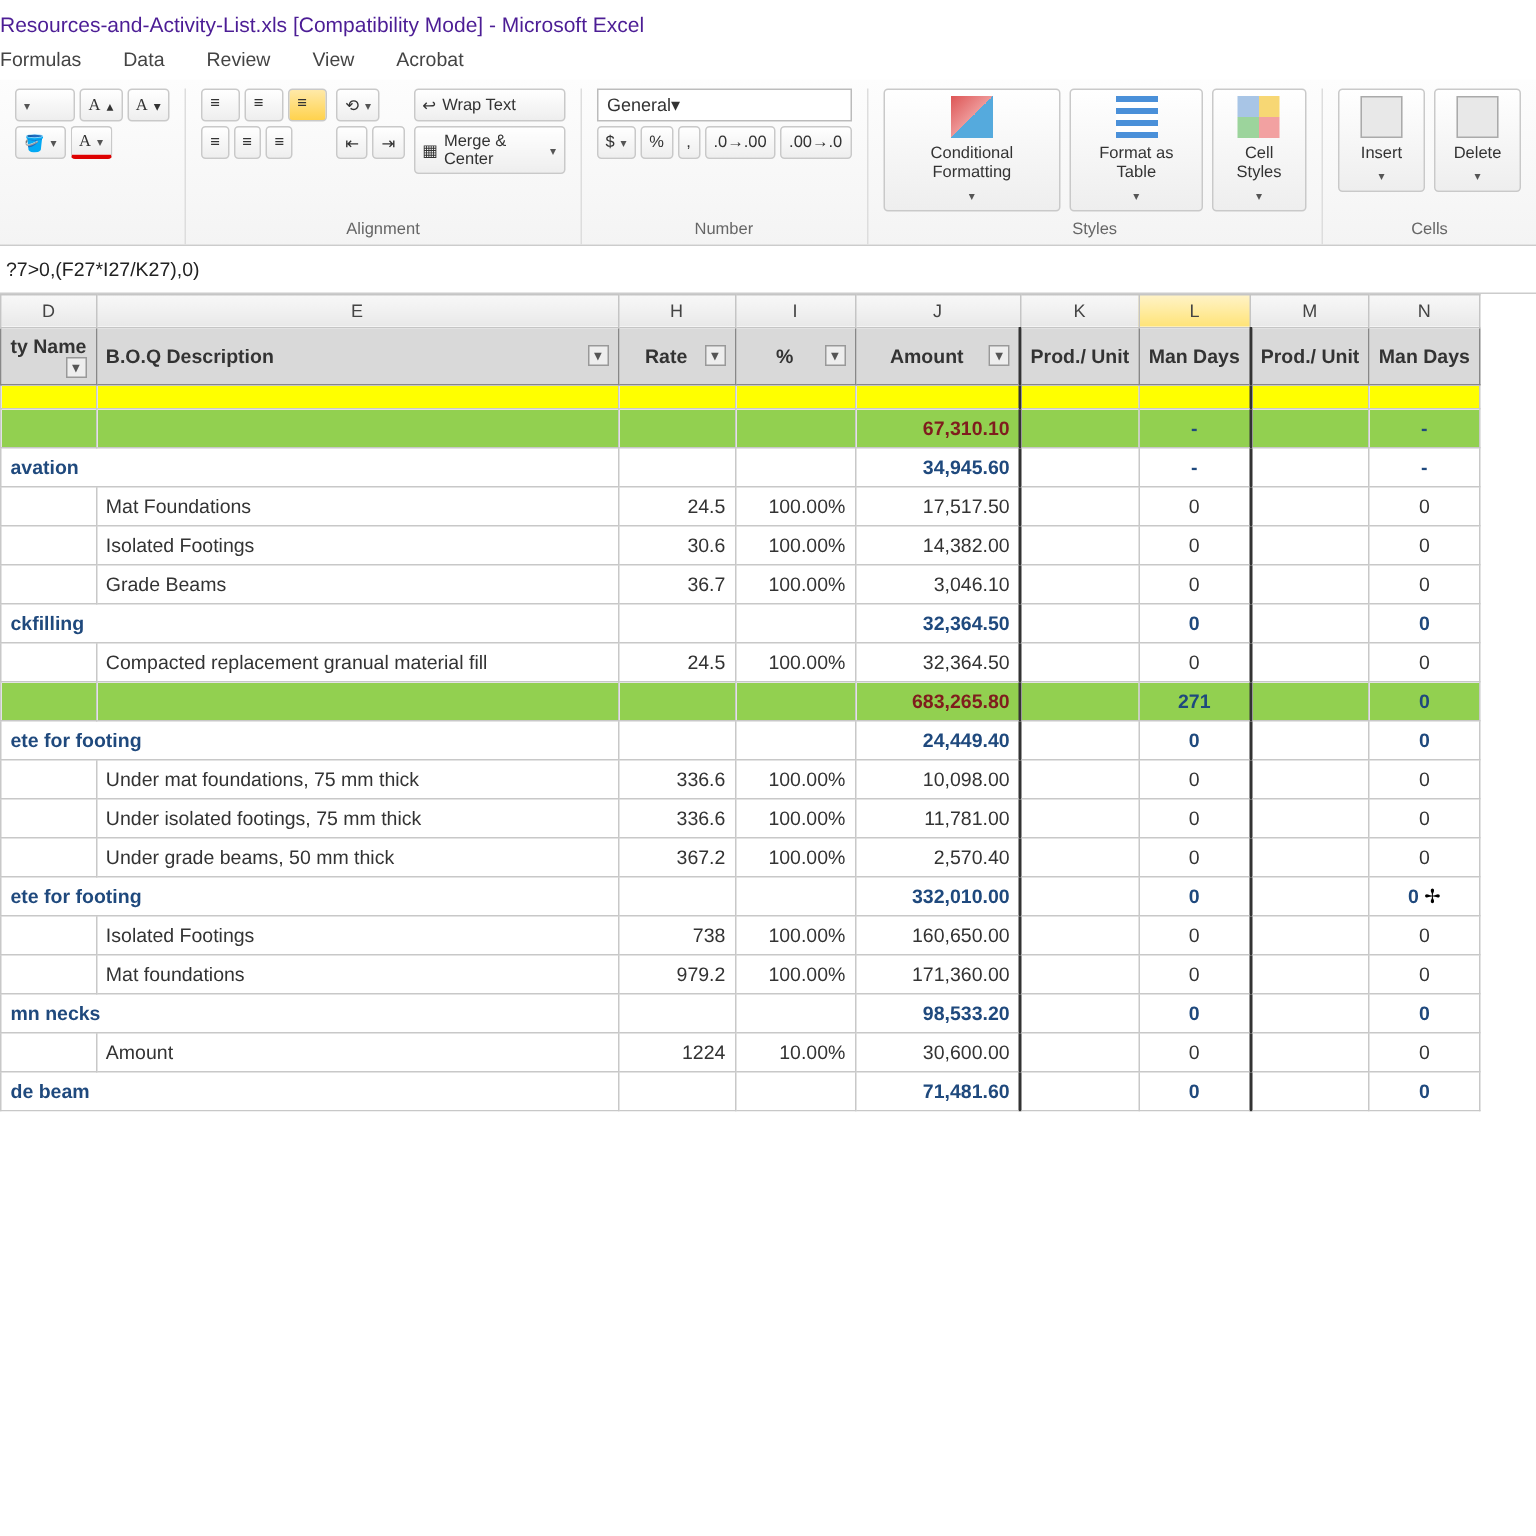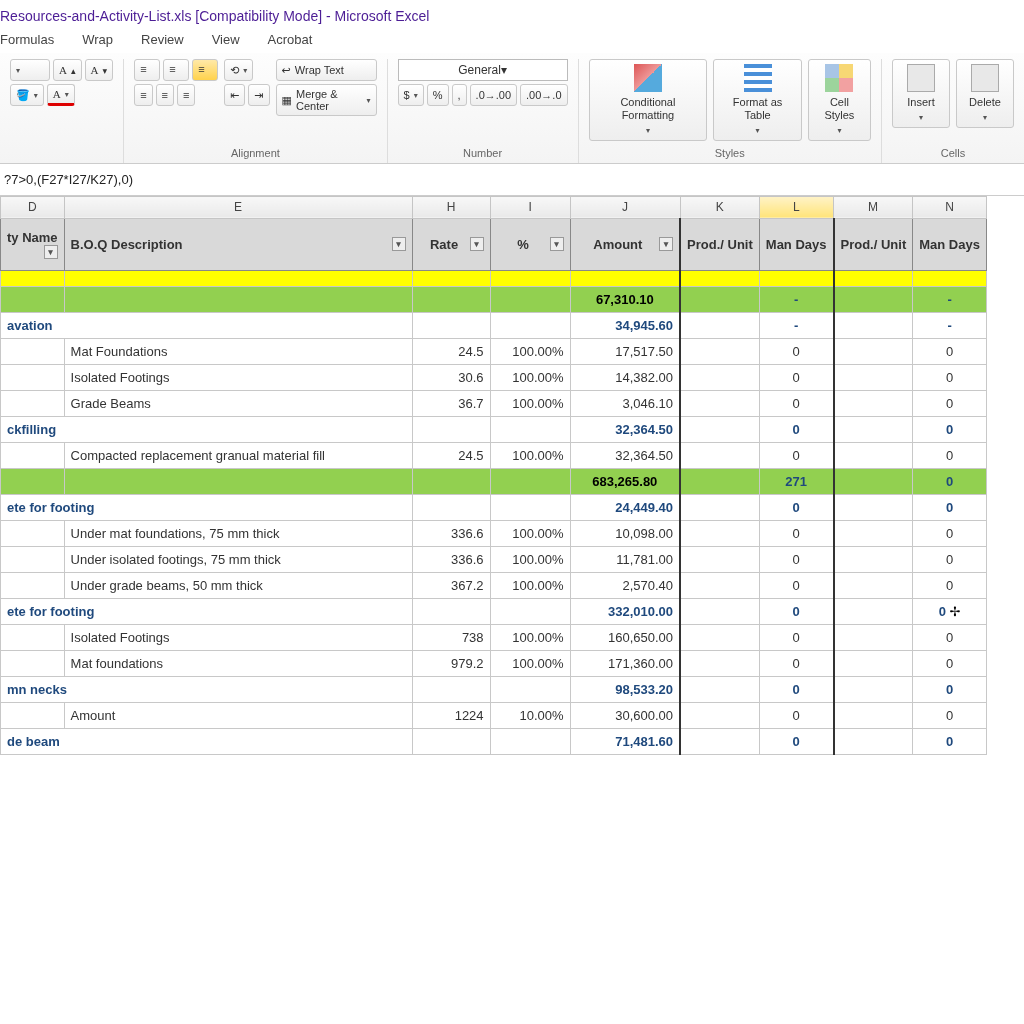--- a/index.html
+++ b/index.html
@@ -11,57 +11,57 @@
 .group { border-right: 1px solid #ddd; padding: 0 10px 4px; display: flex; flex-direction: column; justify-content: space-between; }
 .group-body { display: flex; gap: 6px; align-items: flex-start; }
 .group-label { text-align: center; font-size: 11px; color: #666; margin-top: 6px; }
 .btn-col { display: flex; flex-direction: column; gap: 3px; }
 .btn-row { display: flex; gap: 3px; }
 .rbtn { border: 1px solid #c9c9c9; background: linear-gradient(#fff,#eee); border-radius: 3px; padding: 3px 5px; font-size: 11px; display: inline-flex; align-items: center; gap: 4px; cursor: pointer; min-height: 22px; }
 .rbtn-lg { flex-direction: column; padding: 4px 6px; min-width: 58px; text-align: center; font-size: 11px; line-height: 1.2; }
 .rbtn .tri { font-size: 8px; color: #555; }
 .icon-sq { width: 14px; height: 14px; display: inline-block; }
 .big-icon { width: 28px; height: 28px; display: inline-block; }
-.combo { border: 1px solid #bbb; background: #fff; padding: 2px 6px; font-size: 12px; display: flex; align-items: center; justify-content: center; min-width: 160px; height: 22px; }
+.combo { border: 1px solid #bbb; background: #fff; padding: 2px 6px; font-size: 12px; display: flex; align-items: center; justify-content: flex-start; min-width: 160px; height: 22px; }
 .formula-bar { border-bottom: 1px solid #ccc; padding: 8px 4px; font-size: 13px; font-family: Arial, sans-serif; color: #222; }
 .grid-wrap { overflow: auto; }
 table.grid { border-collapse: collapse; table-layout: fixed; }
 .grid th.colhdr { background: linear-gradient(#f8f8f8,#e9e9e9); border: 1px solid #c5c5c5; font-weight: normal; color: #444; font-size: 12px; height: 22px; }
 .grid th.colhdr.sel { background: linear-gradient(#fff3c8,#ffe479); }
 .grid td { border: 1px solid #c8c8c8; height: 26px; padding: 0 6px; font-size: 13px; background: #fff; white-space: nowrap; overflow: hidden; }
 .grid td.r { text-align: right; }
 .grid td.c { text-align: center; }
-.hdr-row td { background: #d9d9d9; font-weight: bold; height: 52px; vertical-align: middle; border: 1px solid #888; }
+.hdr-row td { background: #d9d9d9; font-weight: bold; height: 38px; vertical-align: middle; border: 1px solid #888; }
 .hdr-top td { background: #fff; font-weight: bold; text-align: center; height: 40px; border: 1px solid #333; font-size: 15px; }
 .dbl-left { border-left: 2px solid #333 !important; }
 .hdr-row .filter { float: right; width: 14px; height: 14px; border: 1px solid #999; background: #eee; font-size: 9px; line-height: 12px; text-align: center; color: #555; }
 .yellow td { background: #ffff00 !important; height: 16px; padding:0; }
 .green td { background: #92d050 !important; font-weight: bold; color: #1f497d; }
-.green td.orange-txt { color: #000000; text-align: center; }
+.green td.orange-txt { color: #7f1d1d; }
 .section td { font-weight: bold; color: #1f497d; }
 .section .amt { color: #1f497d; }
 .col-D { width: 54px; }
 .col-E { width: 348px; }
 .col-H { width: 78px; }
 .col-I { width: 80px; }
 .col-J { width: 110px; }
 .col-K { width: 66px; }
 .col-L { width: 66px; }
 .col-M { width: 66px; }
 .col-N { width: 66px; }
 .font-A { font-family: 'Times New Roman', serif; }
 </style>
 </head>
 <body>
 
 <div class="title-bar">Resources-and-Activity-List.xls  [Compatibility Mode]  -  Microsoft Excel</div>
 
 <div class="menu-bar">
   <span class="menu-item">Formulas</span>
-  <span class="menu-item">Wrap</span>
+  <span class="menu-item">Data</span>
   <span class="menu-item">Review</span>
   <span class="menu-item">View</span>
   <span class="menu-item">Acrobat</span>
 </div>
 
 <div class="ribbon">
   <div class="group">
     <div class="group-body">
       <div class="btn-col">
         <div class="btn-row">

